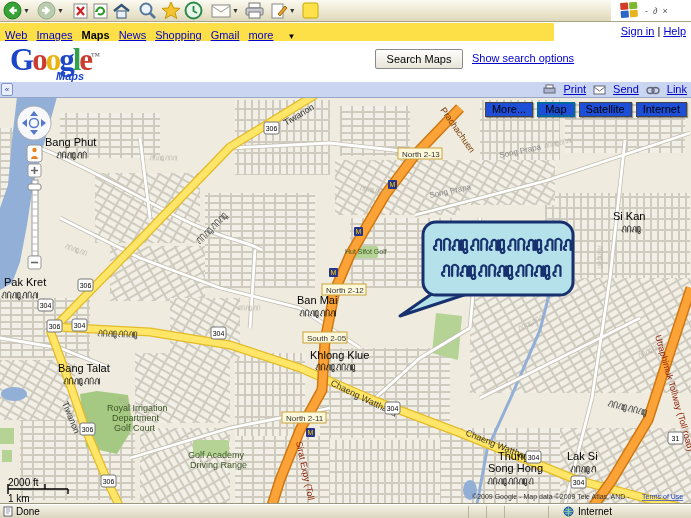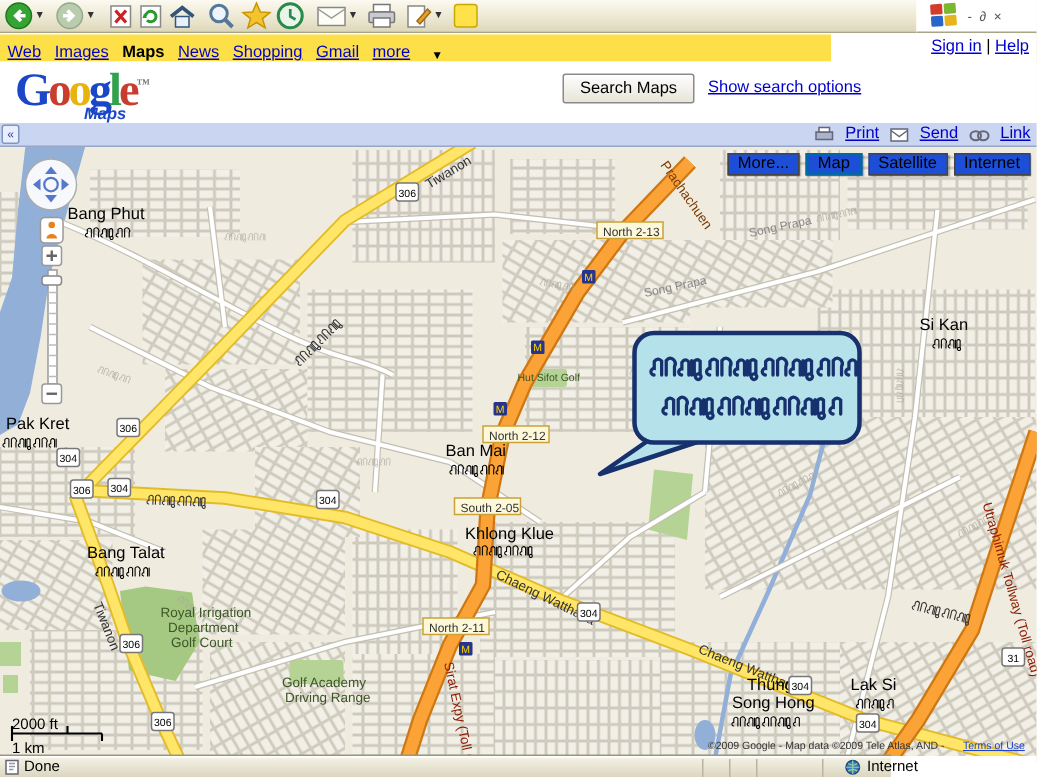--- a/index.html
+++ b/index.html
@@ -20,21 +20,21 @@
 .searchbtn{position:absolute;left:375px;top:8px;height:20px;width:88px;font-size:11px;background:linear-gradient(#fefefe,#e8e4d8);border:1px solid #8a8a8a;border-radius:2px}
 .showopts{position:absolute;left:472px;top:11px;font-size:11px}
 .caption{position:absolute;left:99px;top:28px;font-size:10px;color:#555}
 .bluebar{position:absolute;left:0;top:82px;width:691px;height:16px;background:#c9d5f1;border-bottom:1px solid #98a6c8;font-size:11px}
 .bluebar .right{position:absolute;right:4px;top:1px;display:flex;align-items:flex-end;gap:7px}
 .tab-collapse{position:absolute;left:1px;top:1px;width:12px;height:13px;background:#e8eefc;border:1px solid #8296c4;border-radius:2px;font-size:8px;color:#33429a;text-align:center;line-height:11px}
 .mapwrap{position:absolute;left:0;top:98px;width:691px;height:406px}
 .mapbtns{position:absolute;top:4px;right:4px;display:flex}
 .mapbtn{background:#1d4ed8;border:1px solid #444;font-size:11px;padding:0px 6px;height:15px;line-height:13px;margin-left:4px;box-shadow:1px 1px 1px rgba(0,0,0,.35)}
 .mapbtn.sel{border:2px solid #0369a1;font-weight:normal;line-height:11px}
-.statusbar{position:absolute;left:0;top:504px;width:594px;height:14px;background:linear-gradient(#f4f2e6,#dbd6bf);border-top:1px solid #fff;box-shadow:0 -1px 0 #9a9780;font-size:10px;color:#000}
+.statusbar{position:absolute;left:0;top:504px;width:691px;height:14px;background:linear-gradient(#f4f2e6,#dbd6bf);border-top:1px solid #fff;box-shadow:0 -1px 0 #9a9780;font-size:10px;color:#000}
 .statusbar .cell{position:absolute;top:1px;height:12px;border-right:1px solid #b9b49c}
 .statusbar .done{left:16px;top:1px;position:absolute}
 .statusbar .internet{left:578px;top:1px;position:absolute}
 </style></head><body>
 
 <div class="toolbar">
   <svg class="ico" width="19" height="19">
       <circle cx="9.5" cy="9.5" r="8.5" fill="#35a435" stroke="#1c7a1c"></circle>
       <path d="M14 9.5 H8 M11 6 L7.5 9.5 L11 13" stroke="#fff" stroke-width="2.4" fill="none"></path>
     </svg>

